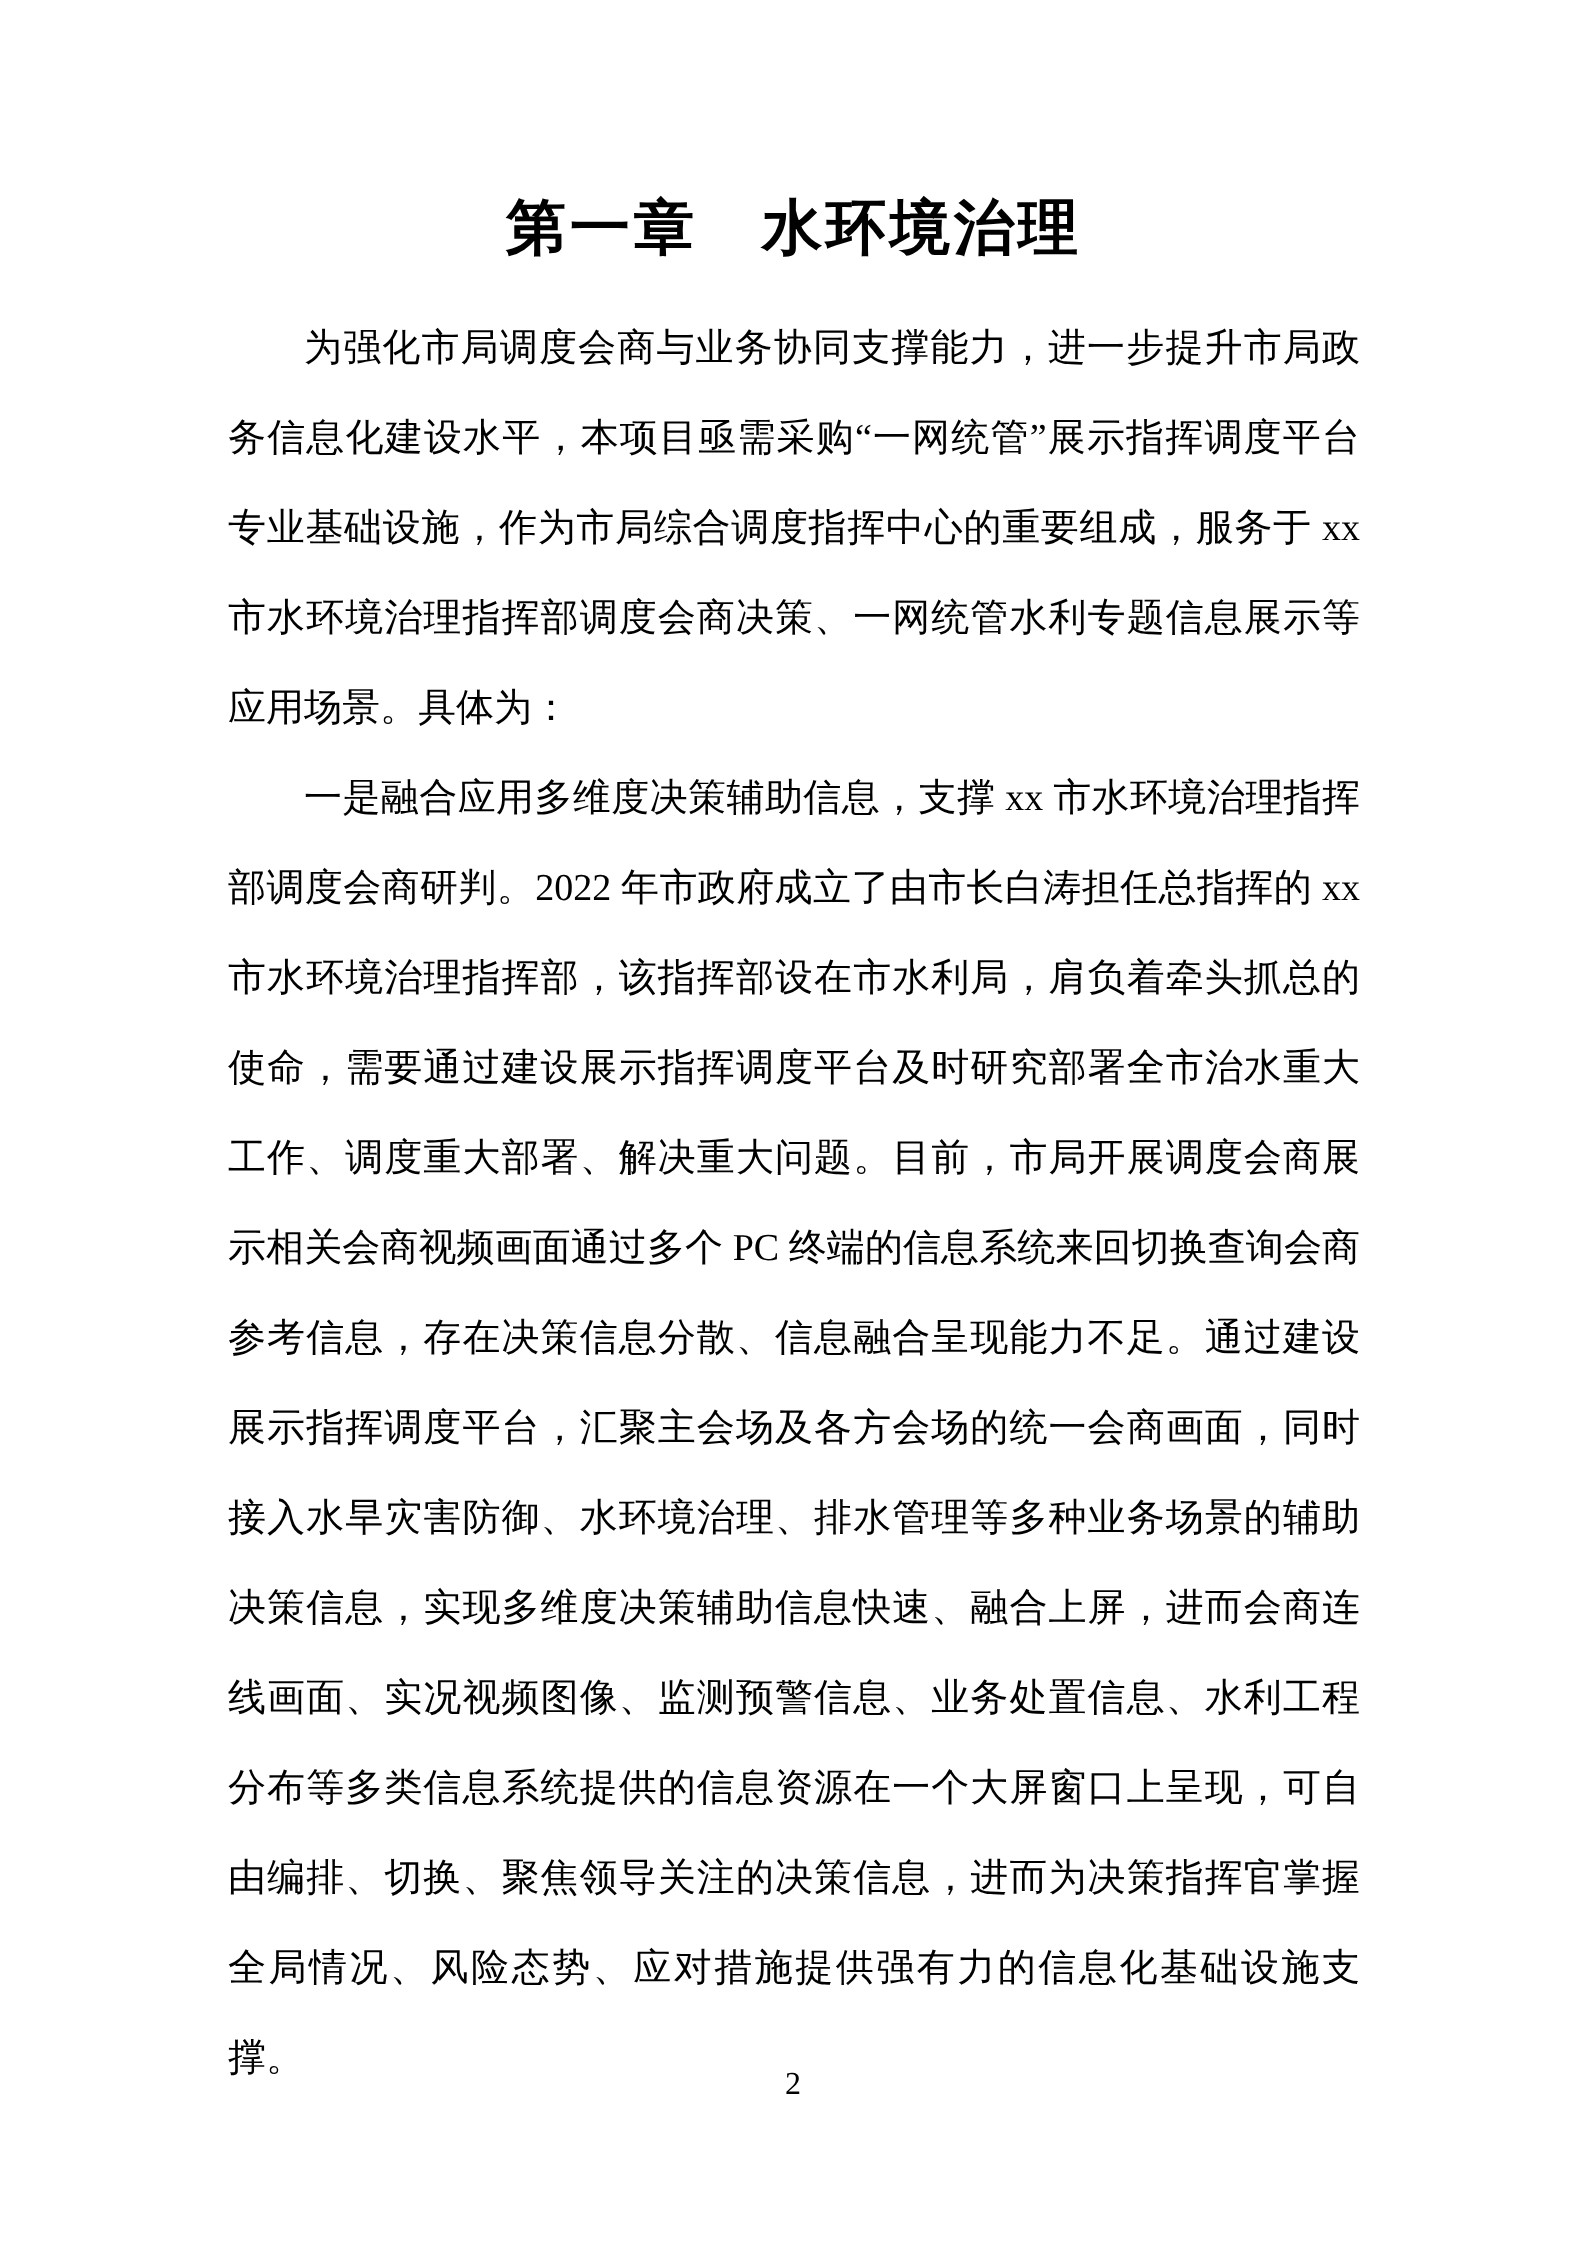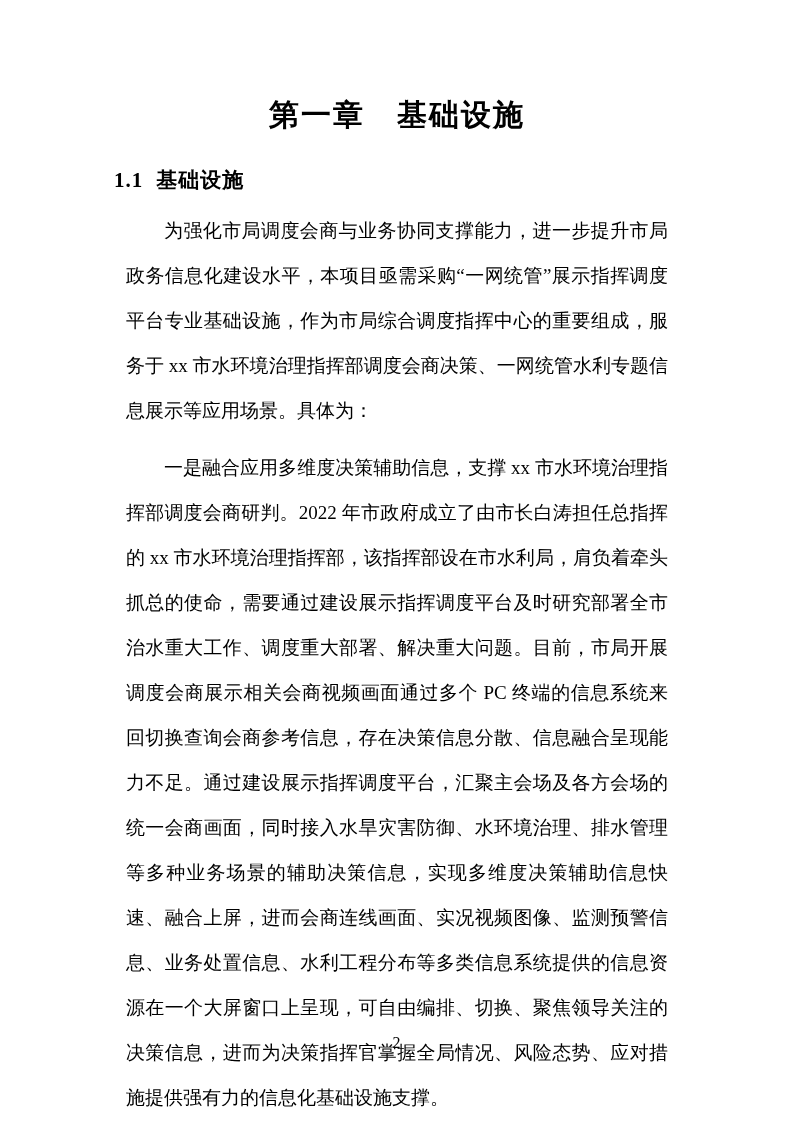--- a/index.html
+++ b/index.html
@@ -45,21 +45,21 @@
     letter-spacing: 1px;
   }
   .section-title {
     font-weight: 700;
     letter-spacing: 1px;
   }
   .body-text {
     margin-top: 14px;
   }
   .body-text p {
-    margin: 12px;
+    margin: 0;
     font-size: 19px;
     line-height: 45px;
     text-align: justify;
     text-justify: inter-ideograph;
     text-indent: 38px;
   }
   .lead-bold {
     font-weight: 400;
   }
   .page-number {
@@ -71,25 +71,22 @@
     font-size: 16px;
     line-height: 18px;
   }
 </style>
 </head>
 <body>
 
 <div class="page">
   <div class="content">
 
-    <h1 class="chapter-title">第一章　基础设施</h1>
+    <h1 class="chapter-title">第一章　水环境治理</h1>
 
-    <h2 class="section-heading">
-      <span class="section-number">1.1</span><span class="section-title">基础设施</span>
-    </h2>
 
     <div class="body-text">
       <p>为强化市局调度会商与业务协同支撑能力，进一步提升市局政务信息化建设水平，本项目亟需采购“一网统管”展示指挥调度平台专业基础设施，作为市局综合调度指挥中心的重要组成，服务于 xx 市水环境治理指挥部调度会商决策、一网统管水利专题信息展示等应用场景。具体为：</p>
 
       <p><strong class="lead-bold">一是融合应用多维度决策辅助信息，支撑 xx 市水环境治理指挥部调度会商研判。</strong><span>2022 年市政府成立了由市长白涛担任总指挥的 xx 市水环境治理指挥部，该指挥部设在市水利局，肩负着牵头抓总的使命，需要通过建设展示指挥调度平台及时研究部署全市治水重大工作、调度重大部署、解决重大问题。目前，市局开展调度会商展示相关会商视频画面通过多个 PC 终端的信息系统来回切换查询会商参考信息，存在决策信息分散、信息融合呈现能力不足。通过建设展示指挥调度平台，汇聚主会场及各方会场的统一会商画面，同时接入水旱灾害防御、水环境治理、排水管理等多种业务场景的辅助决策信息，实现多维度决策辅助信息快速、融合上屏，进而会商连线画面、实况视频图像、监测预警信息、业务处置信息、水利工程分布等多类信息系统提供的信息资源在一个大屏窗口上呈现，可自由编排、切换、聚焦领导关注的决策信息，进而为决策指挥官掌握全局情况、风险态势、应对措施提供强有力的信息化基础设施支撑。</span></p>
     </div>
 
   </div>
 
   <div class="page-number">2</div>

